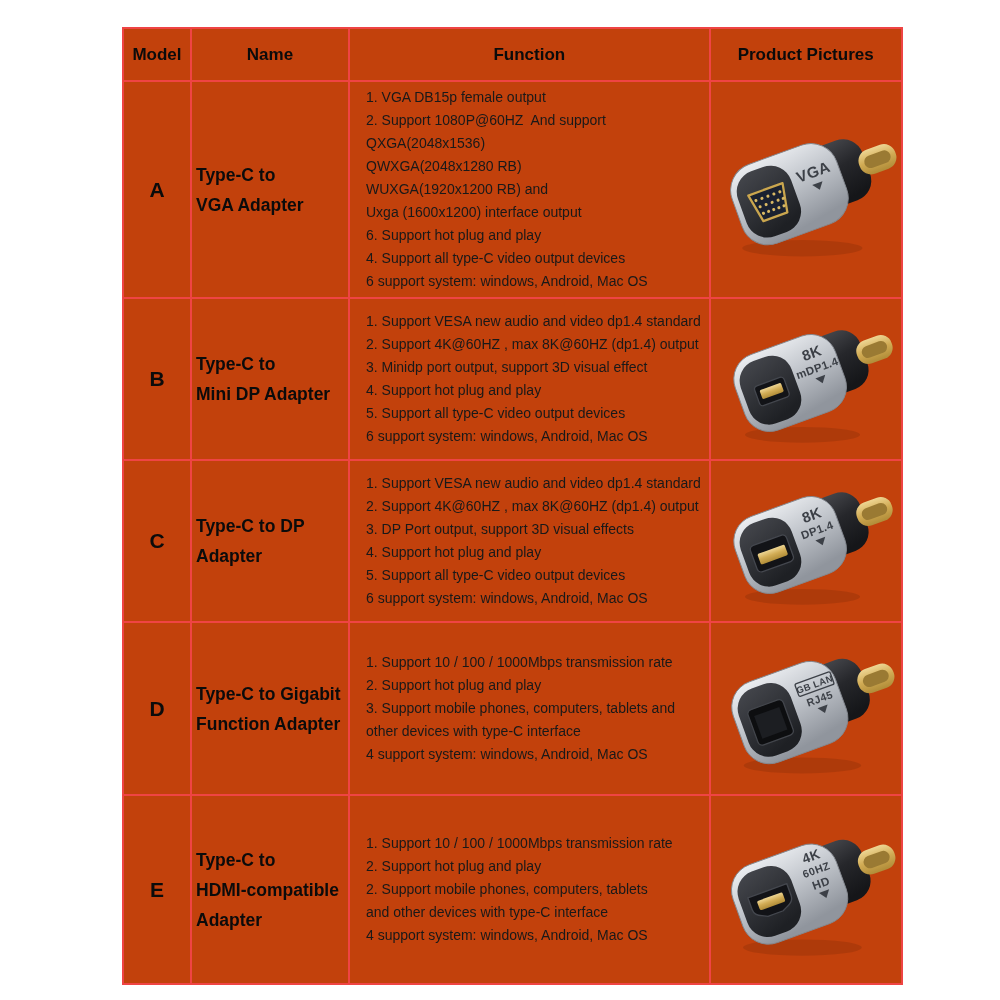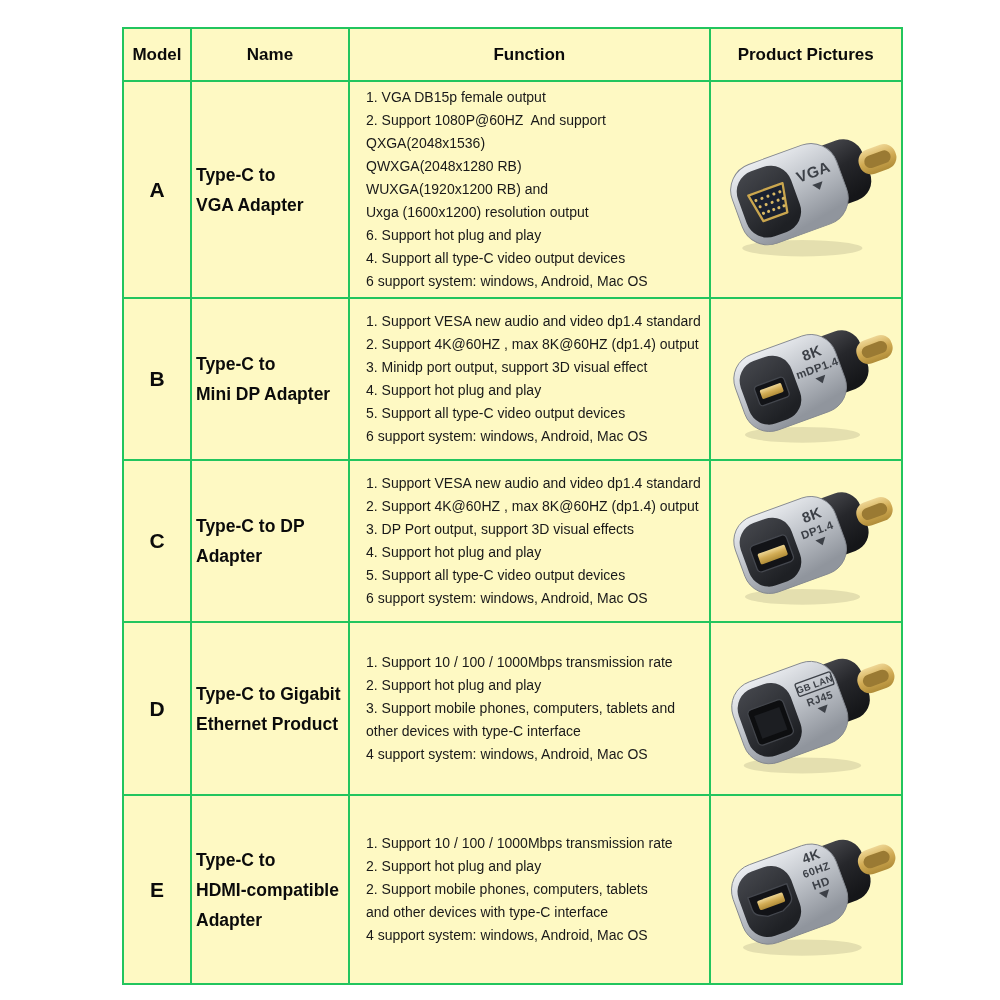--- a/index.html
+++ b/index.html
@@ -6,21 +6,21 @@
   body{
     width:1000px;height:1000px;background:#ffffff;position:relative;
     font-family:"Liberation Sans", sans-serif;color:#111;
     -webkit-font-smoothing:antialiased;
   }
   table.spec-table{
     position:absolute;left:122px;top:27px;
     border-collapse:collapse;table-layout:fixed;
   }
   .spec-table td,.spec-table th{
-    border:2px solid #22c55e;background:#fef9c3;vertical-align:middle;
+    border:2px solid #ef4444;background:#c2410c;vertical-align:middle;
     padding:4px;overflow:hidden;
   }
   th.hdr{font-size:17px;font-weight:700;text-align:center;color:#0b0b0b;}
   td.model{font-size:21px;font-weight:700;text-align:center;color:#0b0b0b;}
   td.name{font-size:17.5px;font-weight:600;text-align:left;line-height:30px;color:#0b0b0b;}
   td.func{text-align:left;margin-left:31px;}
   .func-inner{padding-left:12px;padding-right:4px;}
   .fn-line{
     font-size:14px;line-height:23px;color:#191919;
     white-space:pre;font-weight:500;
@@ -82,21 +82,21 @@
       <div>Type-C to</div>
       <div>VGA Adapter</div>
     </td>
     <td class="func">
       <div class="func-inner">
         <div class="fn-line">1. VGA DB15p female output</div>
         <div class="fn-line">2. Support 1080P@60HZ  And support</div>
         <div class="fn-line">QXGA(2048x1536)</div>
         <div class="fn-line">QWXGA(2048x1280 RB)</div>
         <div class="fn-line">WUXGA(1920x1200 RB) and</div>
-        <div class="fn-line">Uxga (1600x1200) resolution output</div>
+        <div class="fn-line">Uxga (1600x1200) interface output</div>
         <div class="fn-line">6. Support hot plug and play</div>
         <div class="fn-line">4. Support all type-C video output devices</div>
         <div class="fn-line">6 support system: windows, Android, Mac OS</div>
       </div>
     </td>
     <td class="pic">
       <div class="pic-wrap">
       <svg width="182" height="160" viewBox="0 0 200 172">
         <ellipse cx="96" cy="150" rx="66" ry="9" fill="rgba(0,0,0,0.10)"></ellipse>
         <g transform="rotate(-20 100 85)">
@@ -202,21 +202,21 @@
         </g>
       </svg>
       </div>
     </td>
   </tr>
 
   <tr class="r-d">
     <td class="model">D</td>
     <td class="name">
       <div>Type-C to Gigabit</div>
-      <div>Ethernet Product</div>
+      <div>Function Adapter</div>
     </td>
     <td class="func">
       <div class="func-inner">
         <div class="fn-line">1. Support 10 / 100 / 1000Mbps transmission rate</div>
         <div class="fn-line">2. Support hot plug and play</div>
         <div class="fn-line">3. Support mobile phones, computers, tablets and</div>
         <div class="fn-line">other devices with type-C interface</div>
         <div class="fn-line">4 support system: windows, Android, Mac OS</div>
       </div>
     </td>

